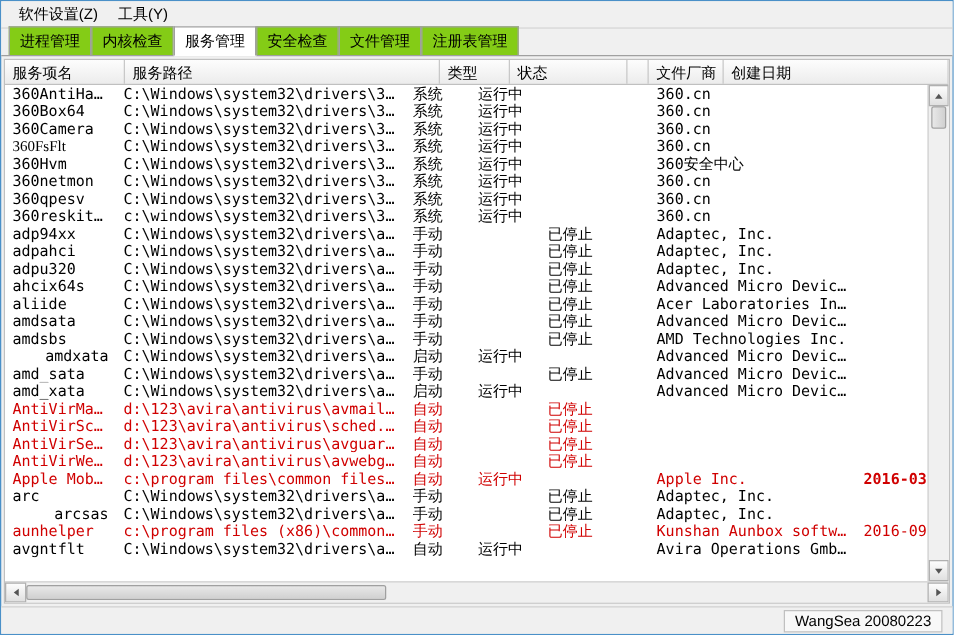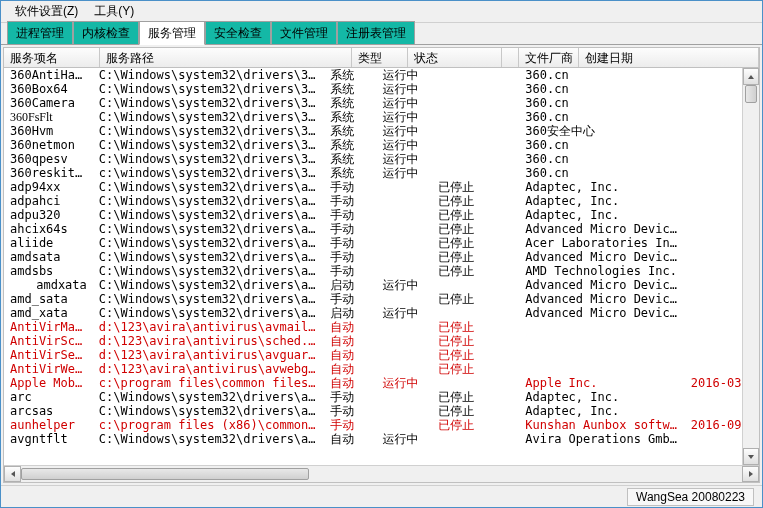--- a/index.html
+++ b/index.html
@@ -8,21 +8,21 @@
 .titlebar { height:30px; background:linear-gradient(#fdfefe,#e8f1fa); display:flex; align-items:center; padding:0 0 0 8px; border-bottom:1px solid #b8c8d8; }
 .titlebar .icon { width:16px; height:16px; margin-right:6px; }
 .titlebar .title { flex:1; color:#333; font-size:12px; }
 .winbtns { display:flex; height:100%; }
 .winbtn { width:34px; height:22px; margin-top:0; display:flex; align-items:center; justify-content:center; border:1px solid #a0b0c0; border-top:none; background:linear-gradient(#f8fbfe,#dde8f2); margin-left:-1px; border-radius:0 0 2px 2px; }
 .winbtn.close { width:48px; background:linear-gradient(#e7968e,#d05a4f); border-color:#a04038; }
 .winbtn svg { width:12px; height:12px; }
 .menubar { height:22px; background:#f0f0f0; display:flex; align-items:center; padding:0 6px; border-bottom:1px solid #d0d0d0; }
 .menuitem { padding:2px 8px; cursor:default; }
 .tabbar { height:22px; background:#f0f0f0; display:flex; align-items:flex-end; padding:0 6px; border-bottom:1px solid #a0a0a0; }
-.tab { padding:3px 8px 2px; border:1px solid #a0a0a0; border-bottom:none; background:#14b8a6; margin-right:0; font-size:12px; cursor:default; position:relative; }
+.tab { padding:3px 8px 2px; border:1px solid #a0a0a0; border-bottom:none; background:#84cc16; margin-right:0; font-size:12px; cursor:default; position:relative; }
 .tab.active { background:#fff; border-bottom:1px solid #fff; margin-bottom:-1px; font-weight:normal; }
 .content { flex:1; background:#fff; margin:2px; border:1px solid #c0c0c0; display:flex; flex-direction:column; overflow:hidden; }
 .grid-header { height:20px; background:linear-gradient(#fdfdfd,#ececec); border-bottom:1px solid #c0c0c0; display:flex; font-size:12px; flex-shrink:0; }
 .grid-header .col { border-right:1px solid #c8c8c8; padding:2px 6px; overflow:hidden; white-space:nowrap; }
 .grid-body { flex:1; overflow:hidden; font-family:"SimSun","NSimSun",monospace; font-size:12px; line-height:14px; position:relative; }
 .row { display:flex; white-space:nowrap; }
 .row.red { color:#d00000; }
 .row .cell { padding:0 6px; overflow:hidden; text-overflow:ellipsis; white-space:nowrap; }
 .vscroll { position:absolute; right:0; top:0; width:17px; height:100%; background:#f0f0f0; border-left:1px solid #d0d0d0; }
 .vscroll .btn { height:17px; background:linear-gradient(#fdfdfd,#e0e0e0); border:1px solid #b0b0b0; display:flex; align-items:center; justify-content:center; }
@@ -262,33 +262,33 @@
           <div class="cell" style="width: 180px;"></div>
           <div class="cell" style="width: 80px;"></div>
         </div>
         <div class="row red">
           <div class="cell" style="width: 96px;">Apple Mobile...</div>
           <div class="cell" style="width: 252px;">c:\program files\common files\apple...</div>
           <div class="cell" style="width: 56px;">自动</div>
           <div class="cell" style="width: 60px;">运行中</div>
           <div class="cell" style="width: 94px;"></div>
           <div class="cell" style="width: 180px;">Apple Inc.</div>
-          <div class="cell" style="width: 80px;">2016-03</div>
+          <div class="cell" style="width: 80px; font-weight: bold;">2016-03</div>
         </div>
         <div class="row">
           <div class="cell" style="width: 96px;">arc</div>
           <div class="cell" style="width: 252px;">C:\Windows\system32\drivers\arc.sys</div>
           <div class="cell" style="width: 56px;">手动</div>
           <div class="cell" style="width: 60px;"></div>
           <div class="cell" style="width: 94px;">已停止</div>
           <div class="cell" style="width: 180px;">Adaptec, Inc.</div>
           <div class="cell" style="width: 80px;"></div>
         </div>
         <div class="row">
-          <div class="cell" style="width: 96px;">arcsas</div>
+          <div class="cell" style="width: 96px; text-align: right;">arcsas</div>
           <div class="cell" style="width: 252px;">C:\Windows\system32\drivers\arcsas.sys</div>
           <div class="cell" style="width: 56px;">手动</div>
           <div class="cell" style="width: 60px;"></div>
           <div class="cell" style="width: 94px;">已停止</div>
           <div class="cell" style="width: 180px;">Adaptec, Inc.</div>
           <div class="cell" style="width: 80px;"></div>
         </div>
         <div class="row red">
           <div class="cell" style="width: 96px;">aunhelper</div>
           <div class="cell" style="width: 252px;">c:\program files (x86)\common files...</div>

